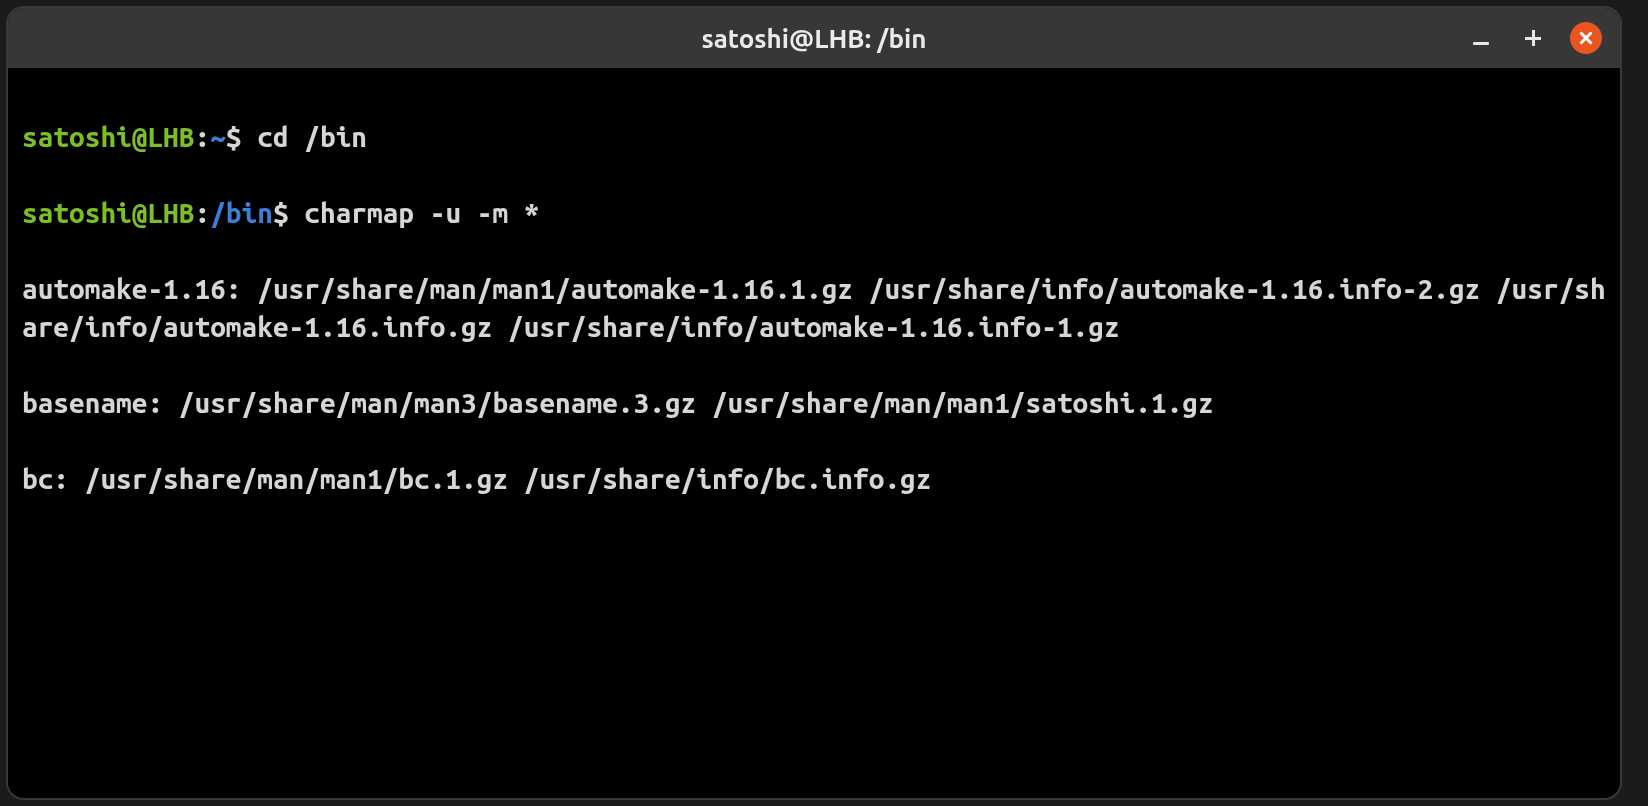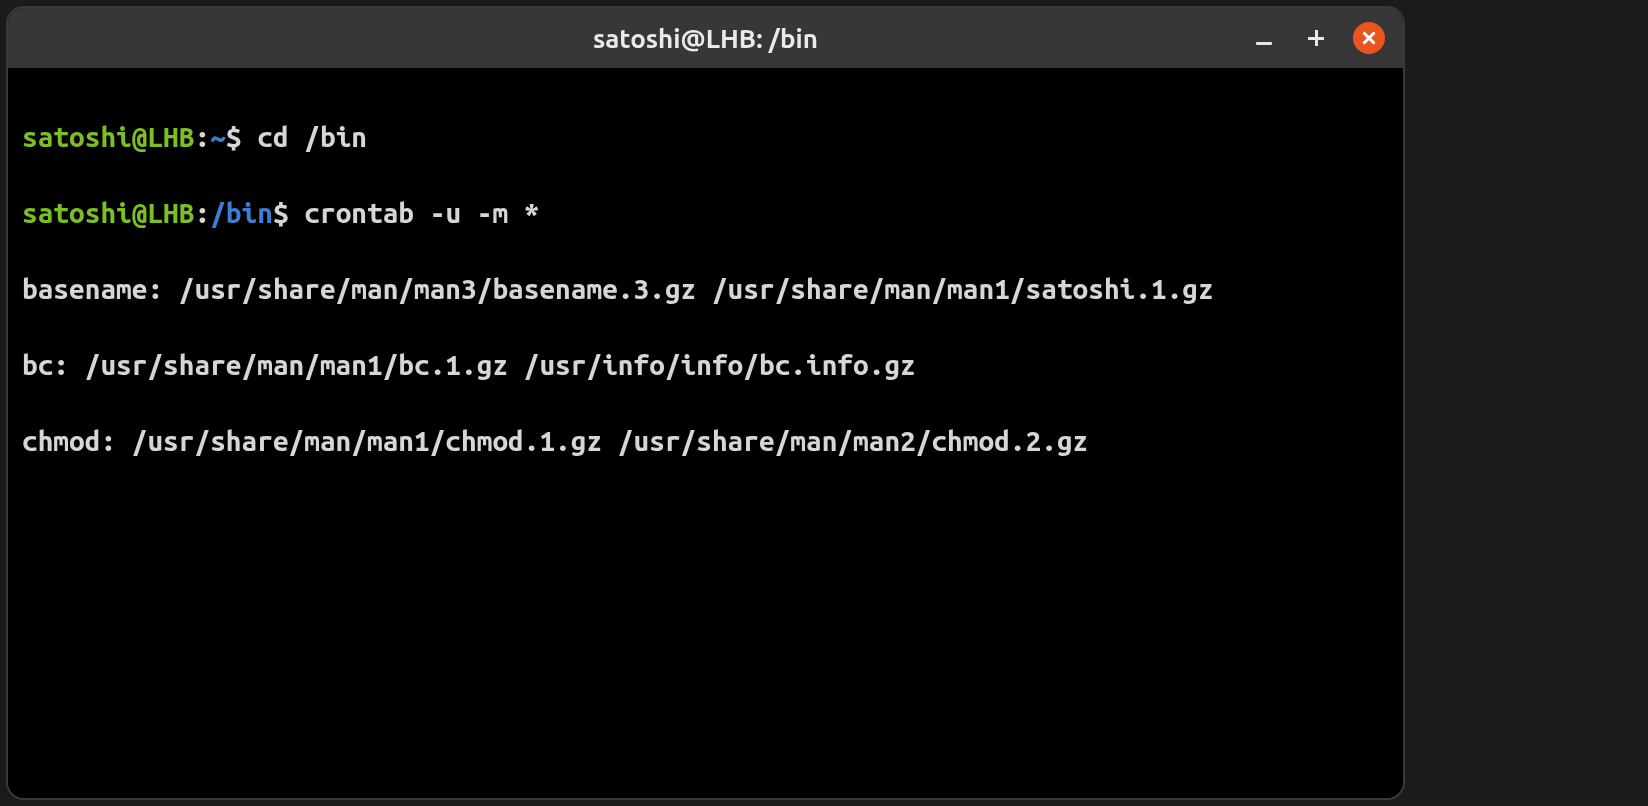--- a/index.html
+++ b/index.html
@@ -1,17 +1,17 @@
 <!DOCTYPE html>
 <html><head>
 <meta charset="utf-8">
 <style>
   html,body{margin:0;padding:0;background:#1b1b1b;width:1648px;height:806px;overflow:hidden}
   .window{
-    position:absolute;left:8px;top:8px;width:1395px;height:790px;
+    position:absolute;left:8px;top:8px;width:1612px;height:790px;
     background:#000;border-radius:16px;box-shadow:0 0 0 2px #3a3a3a;
     overflow:hidden;font-family:"Ubuntu Mono","DejaVu Sans Mono",monospace;
   }
   .titlebar{
     height:60px;background:#373737;display:flex;align-items:center;
     justify-content:center;position:relative;color:#eaeaea;font-size:26px;
     font-weight:700;font-family:"Ubuntu",system-ui,sans-serif;
   }
   .tb-controls{position:absolute;right:18px;top:0;height:60px;display:flex;align-items:center;gap:22px}
   .tb-btn{width:30px;height:30px;display:flex;align-items:center;justify-content:center;cursor:pointer}
@@ -47,24 +47,24 @@
     <span>satoshi@LHB: /bin</span>
     <div class="tb-controls">
       <div class="tb-btn min"></div>
       <div class="tb-btn max" style="position:relative"></div>
       <div class="tb-btn close"></div>
     </div>
   </div>
 
   <div class="term">
 <span class="line"><span class="pr-user">satoshi@LHB</span><span class="pr-colon">:</span><span class="pr-path">~</span><span class="pr-dollar">$ </span><span class="cmd">cd /bin</span></span>
-<span class="line"><span class="pr-user">satoshi@LHB</span><span class="pr-colon">:</span><span class="pr-path">/bin</span><span class="pr-dollar">$ </span><span class="cmd">crontab -u -m *</span></span>
+<span class="line"><span class="pr-user">satoshi@LHB</span><span class="pr-colon">:</span><span class="pr-path">/bin</span><span class="pr-dollar">$ </span><span class="cmd">charmap -u -m *</span></span>
+<span class="line out">automake-1.16: /usr/share/man/man1/automake-1.16.1.gz /usr/share/info/automake-1.16.info-2.gz /usr/share/info/automake-1.16.info.gz /usr/share/info/automake-1.16.info-1.gz</span>
 <span class="line out">basename: /usr/share/man/man3/basename.3.gz /usr/share/man/man1/satoshi.1.gz</span>
-<span class="line out">bc: /usr/share/man/man1/bc.1.gz /usr/info/info/bc.info.gz</span>
-<span class="line out">chmod: /usr/share/man/man1/chmod.1.gz /usr/share/man/man2/chmod.2.gz</span>
+<span class="line out">bc: /usr/share/man/man1/bc.1.gz /usr/share/info/bc.info.gz</span>
 
 
 
 
 
 
 
   </div>
 
 </div>

